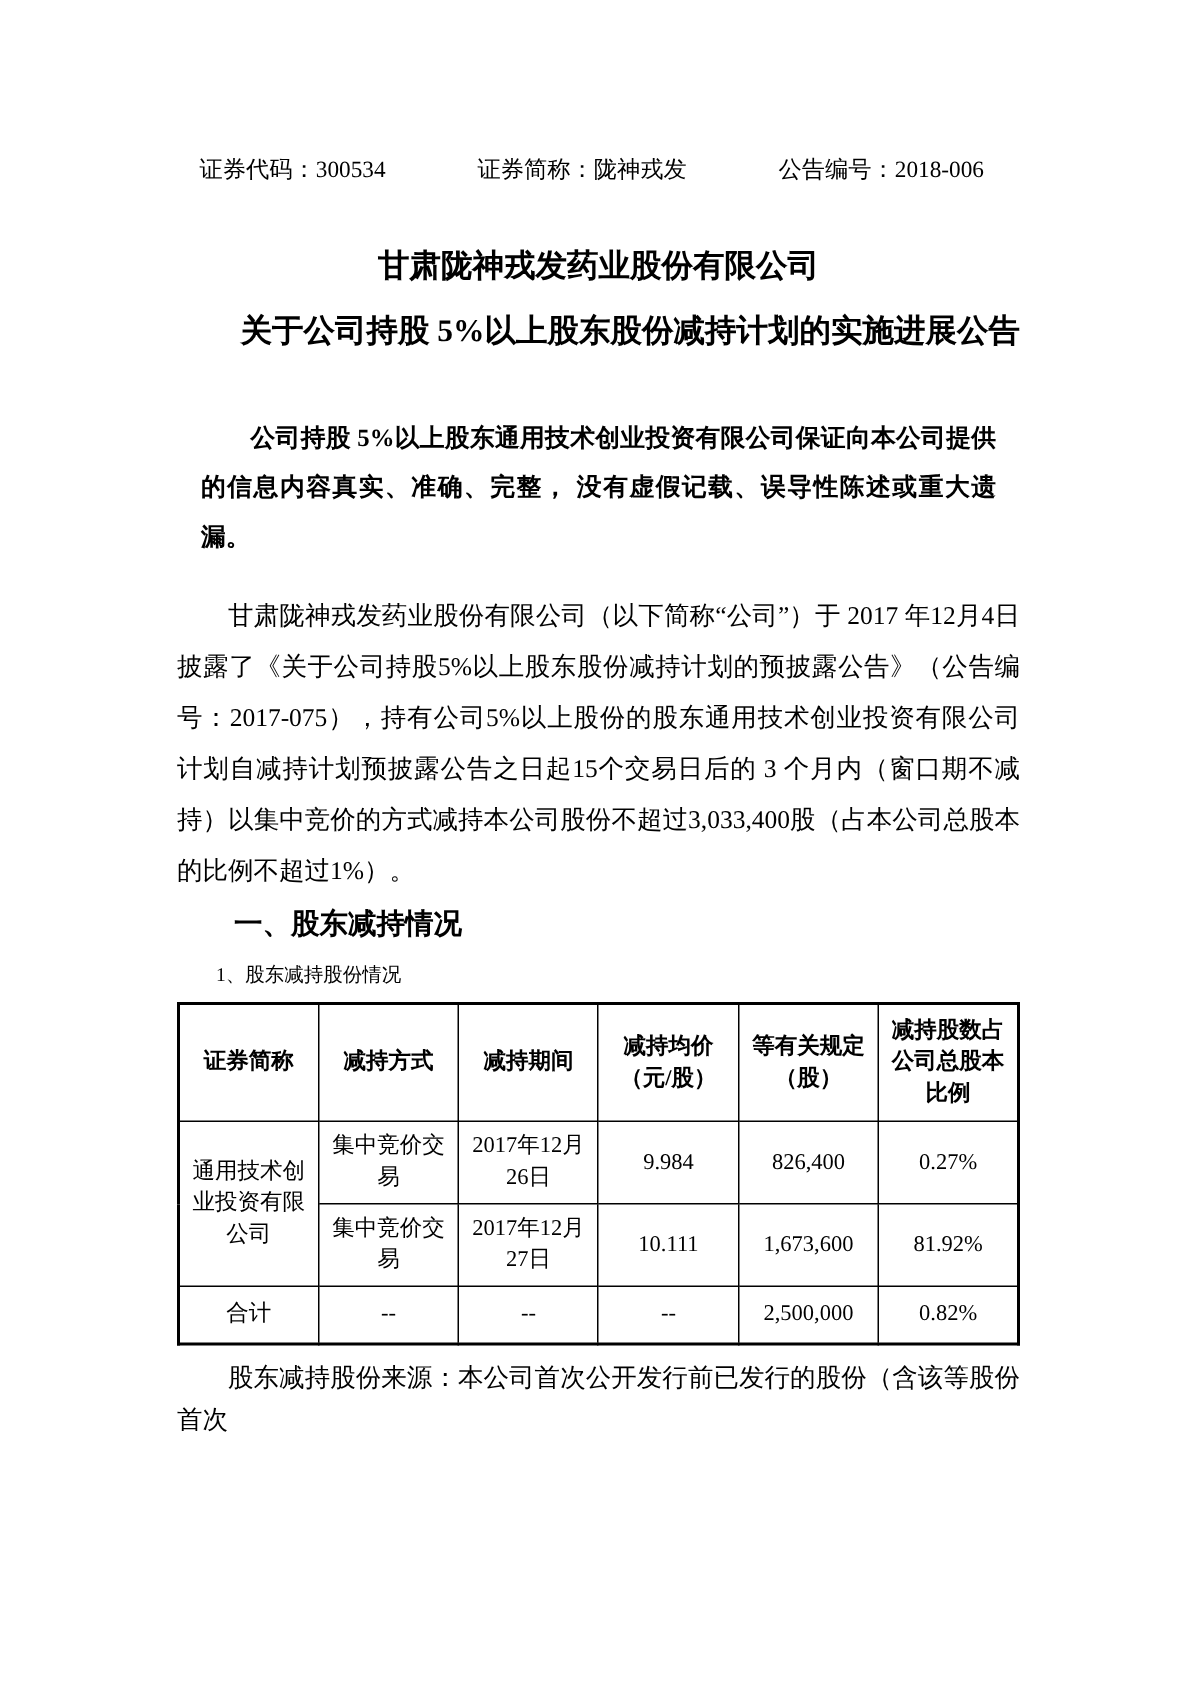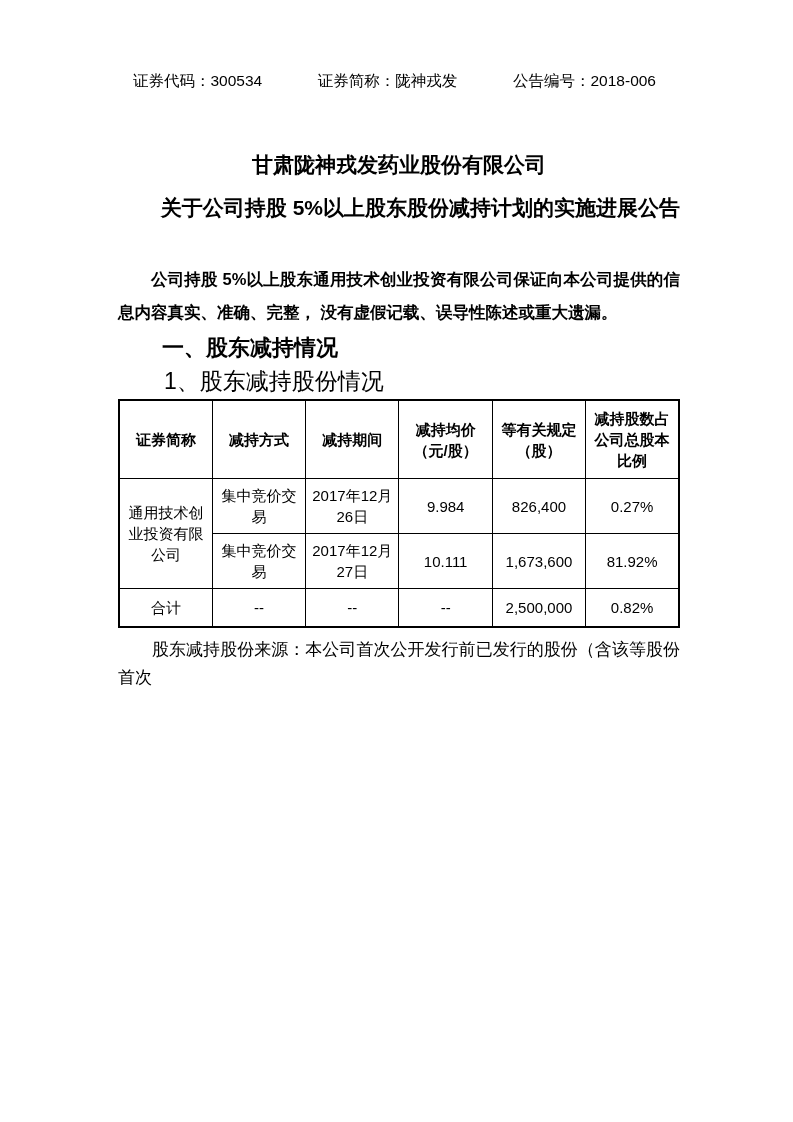--- a/index.html
+++ b/index.html
@@ -9,72 +9,72 @@
   }
   * { box-sizing: border-box; }
   html, body { margin: 0; padding: 0; background: var(--background); }
   .page {
     position: relative;
     width: 793px;
     height: 1122px;
     margin: 0 auto;
     background: var(--background);
     color: var(--text);
-    font-family: Liberation Sans, sans-serif;
-    padding: 71px 113px 0 118px;
+    font-family: Liberation Serif, serif;
+    padding: 104px 113px 0 118px;
     overflow: hidden;
   }
   .doc-header {
     display: flex;
     justify-content: space-between;
     font-size: 15.5px;
     line-height: 20px;
     padding: 0 24px 0 15px;
     white-space: nowrap;
   }
   .title-company {
     font-size: 21px;
     font-weight: bold;
     text-align: center;
     line-height: 30px;
-    margin: 59px 0 0 0;
+    margin: 38px 0 0 0;
   }
   .title-subject {
     font-size: 21px;
     font-weight: bold;
     text-align: right;
     line-height: 30px;
     margin: 13px 0 0 0;
   }
   .stmt {
     font-size: 16.5px;
     font-weight: bold;
     line-height: 33px;
     text-align: justify;
     text-indent: 2em;
-    margin: 0;
+    margin: 16px;
   }
   .stmt.first { margin-top: 40px; }
   .body-para {
     font-size: 17px;
     line-height: 34px;
     text-align: justify;
     text-indent: 2em;
     margin: 0;
   }
   .body-para.first { margin-top: 20px; }
   .section-heading {
-    font-size: 22px;
+    font-size: 19px;
     font-weight: bold;
     line-height: 24px;
     text-indent: 2em;
     margin: 7px 0 0 0;
   }
   .section-subheading {
-    font-size: 23px;
+    font-size: 13px;
     line-height: 24px;
     text-indent: 2em;
     margin: 9px 0 1px 0;
   }
   table.reduction {
     width: 100%;
     border-collapse: collapse;
     table-layout: fixed;
     margin-top: 6px;
     border: 2px solid var(--border);
@@ -109,20 +109,21 @@
     <span>证券代码：300534</span>
     <span>证券简称：陇神戎发</span>
     <span>公告编号：2018-006</span>
   </div>
 
   <div class="title-company">甘肃陇神戎发药业股份有限公司</div>
   <div class="title-subject">关于公司持股 5%以上股东股份减持计划的实施进展公告</div>
 
   <p class="stmt first">公司持股 5%以上股东通用技术创业投资有限公司保证向本公司提供的信息内容真实、准确、完整， 没有虚假记载、误导性陈述或重大遗漏。</p>
 
+  <p class="body-para first">甘肃陇神戎发药业股份有限公司（以下简称“公司”）于 2017 年12月4日披露了《关于公司持股5%以上股东股份减持计划的预披露公告》（公告编号：2017-075），持有公司5%以上股份的股东通用技术创业投资有限公司计划自减持计划预披露公告之日起15个交易日后的 3 个月内（窗口期不减持）以集中竞价的方式减持本公司股份不超过3,033,400股（占本公司总股本的比例不超过1%）。</p>
 
   <p class="section-heading">一、股东减持情况</p>
   <p class="section-subheading">1、股东减持股份情况</p>
 
   <table class="reduction">
     <thead>
       <tr>
         <th>证券简称</th>
         <th>减持方式</th>
         <th>减持期间</th>

